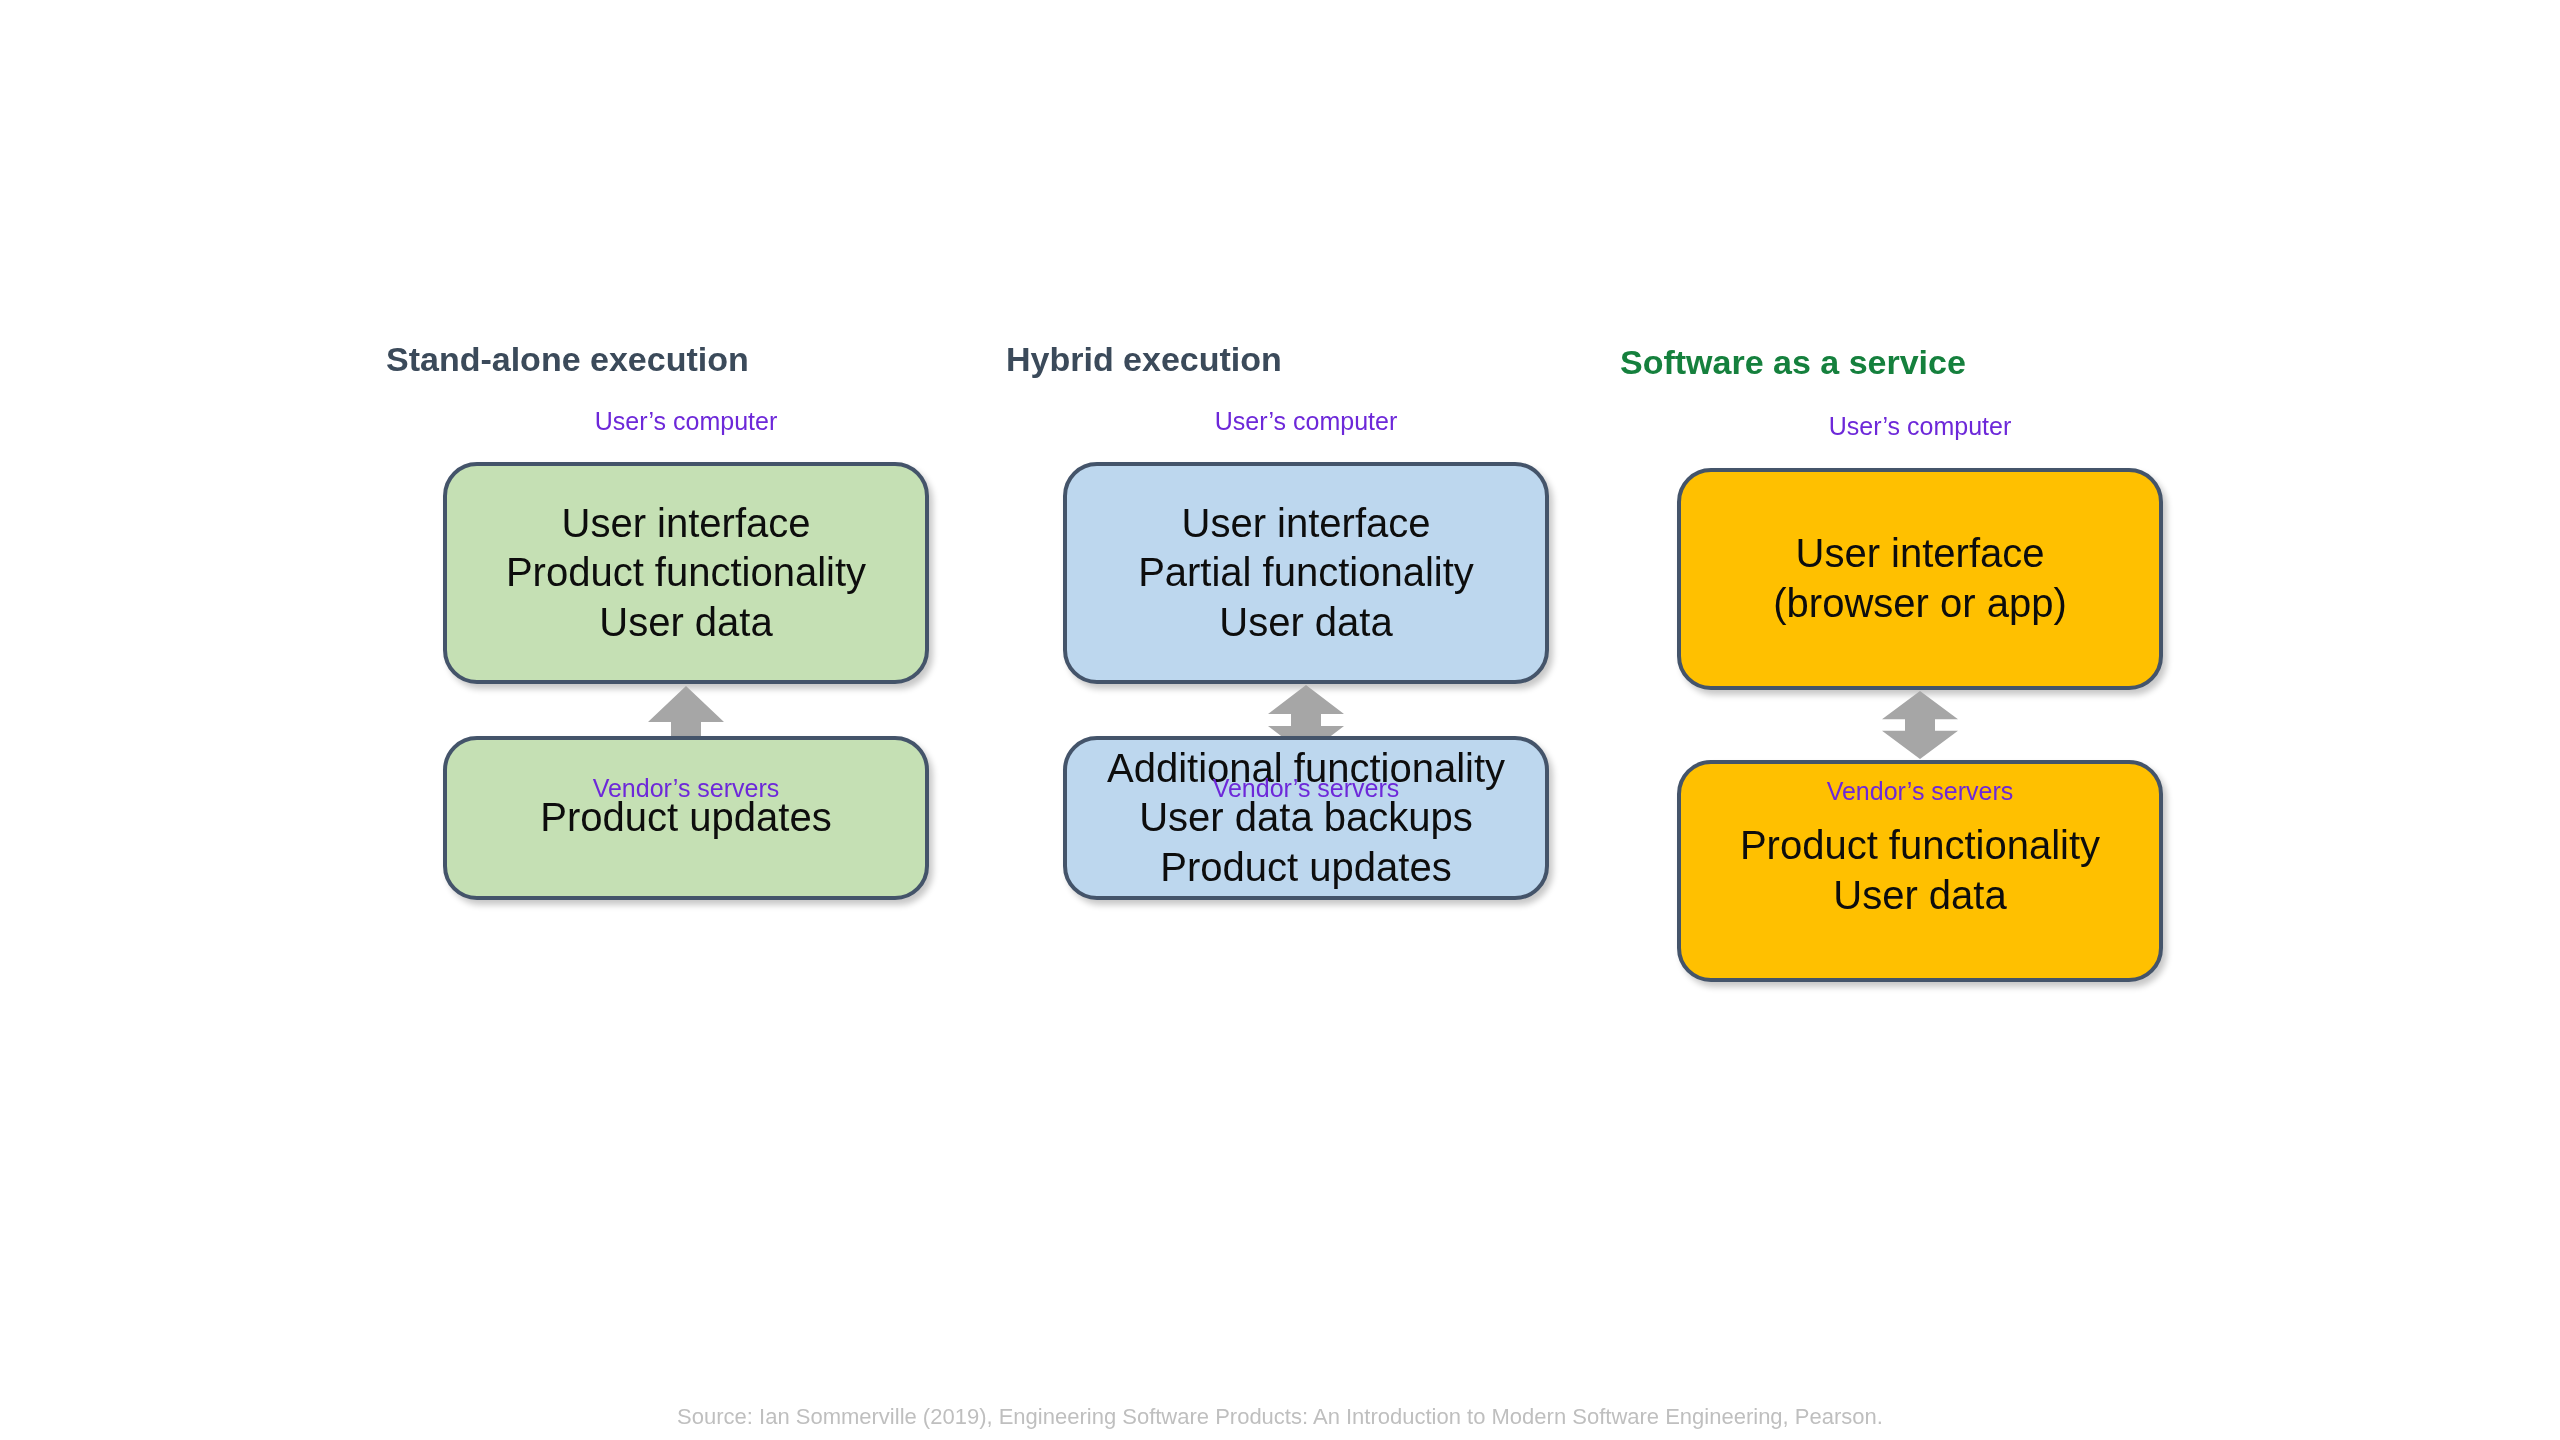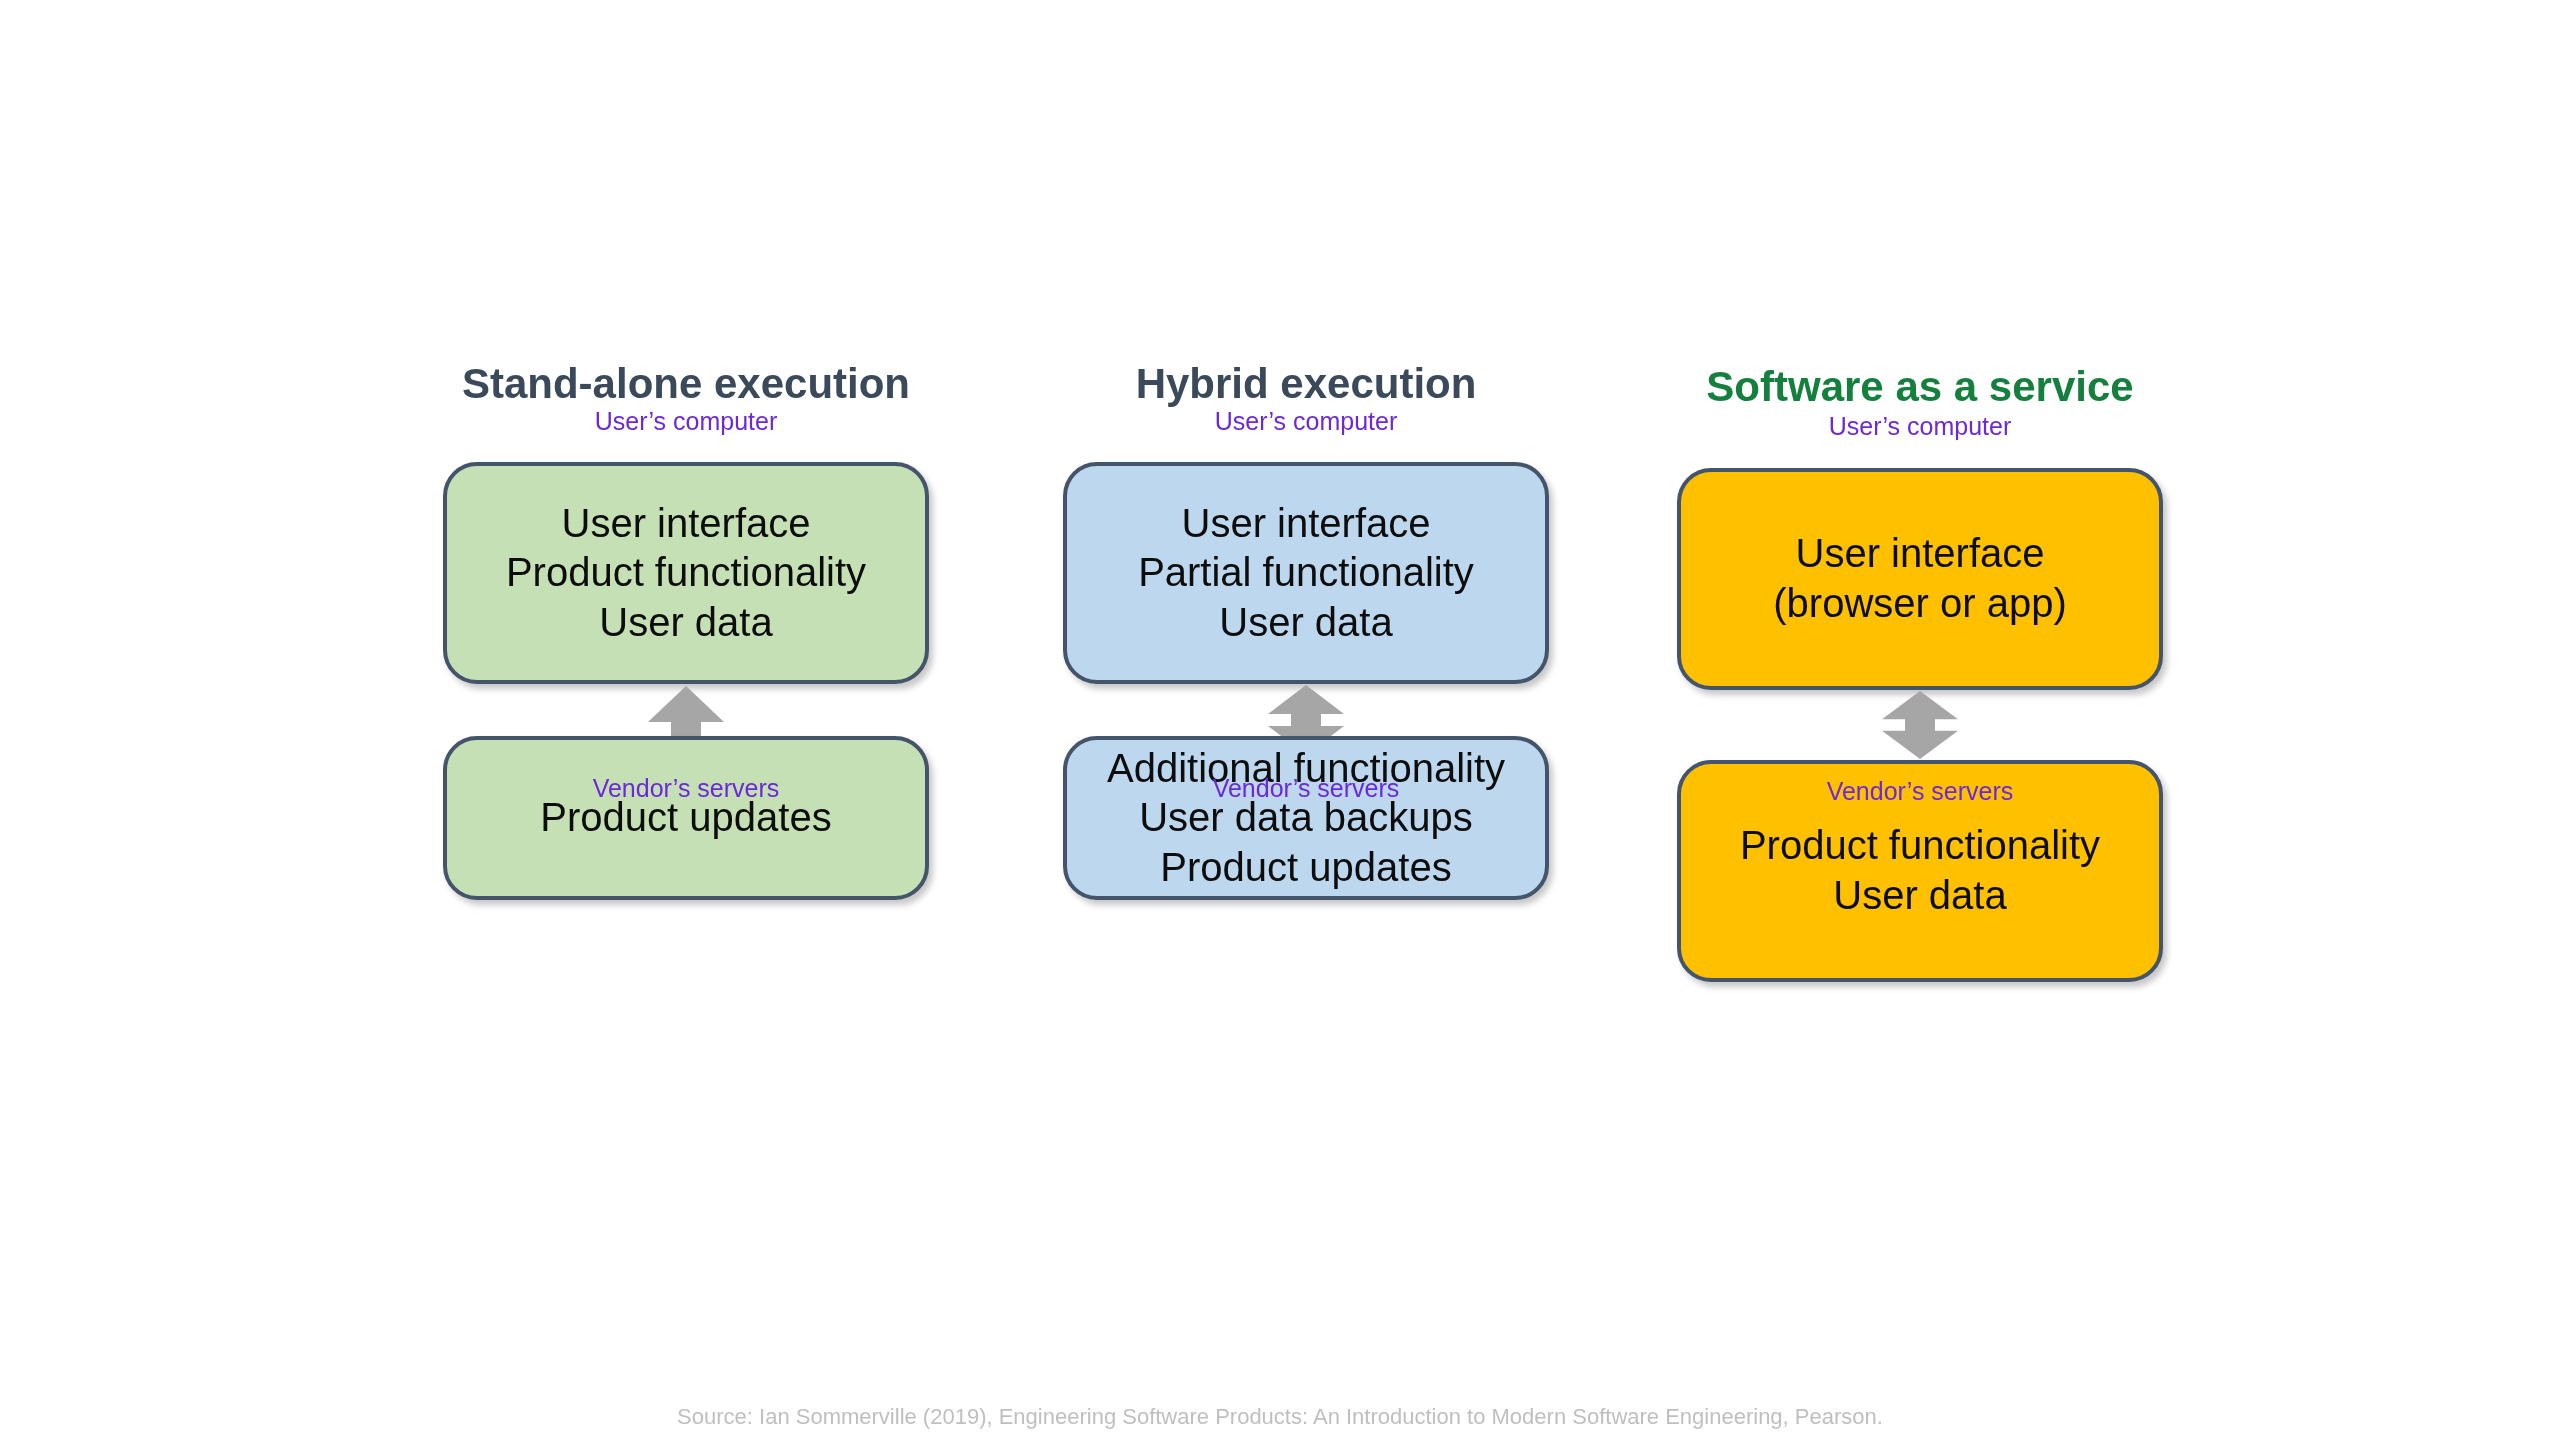--- a/index.html
+++ b/index.html
@@ -46,26 +46,25 @@
   }
   #column-0 { left: 386px; }
   #column-1 { left: 1006px; }
   #column-2 { left: 1620px; }
 
   .col-heading {
     position: absolute;
     top: 0;
     left: 0;
     width: 600px;
-    text-align: center;
-    font-size: 42px;
+    text-align: left;
+    font-size: 34px;
     font-weight: bold;
     color: #3B4A5A;
     white-space: nowrap;
-    margin-top: 20px;
   }
   .col-heading.accent-red { color: #15803d; }
 
   .zone-label {
     position: absolute;
     left: 0;
     width: 600px;
     text-align: center;
     font-size: 25px;
     color: #6d28d9;

